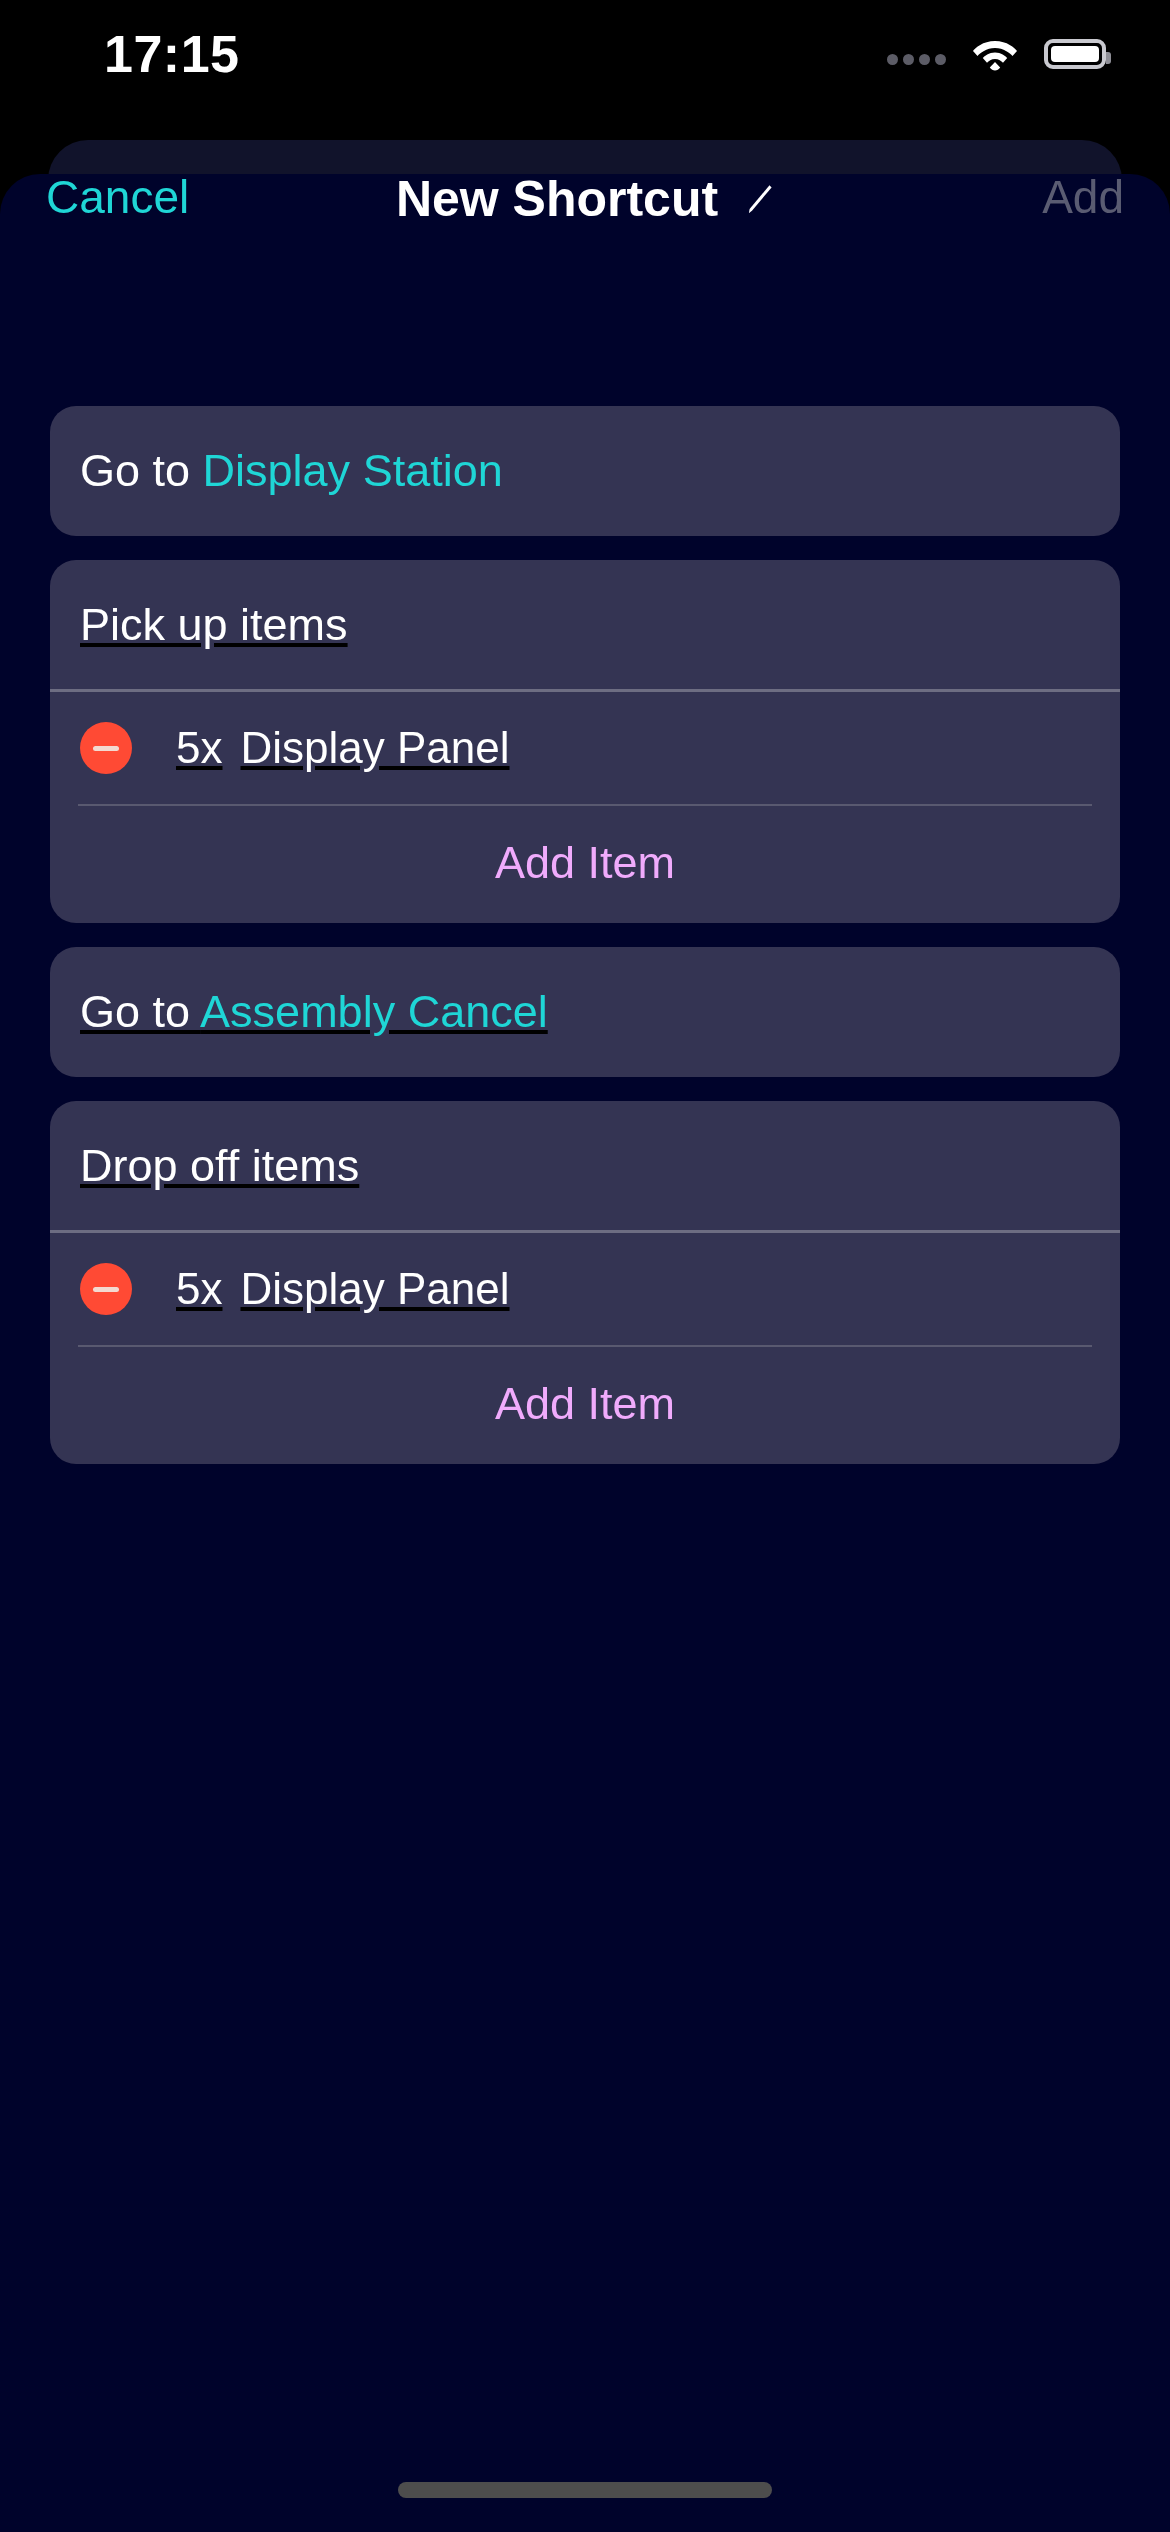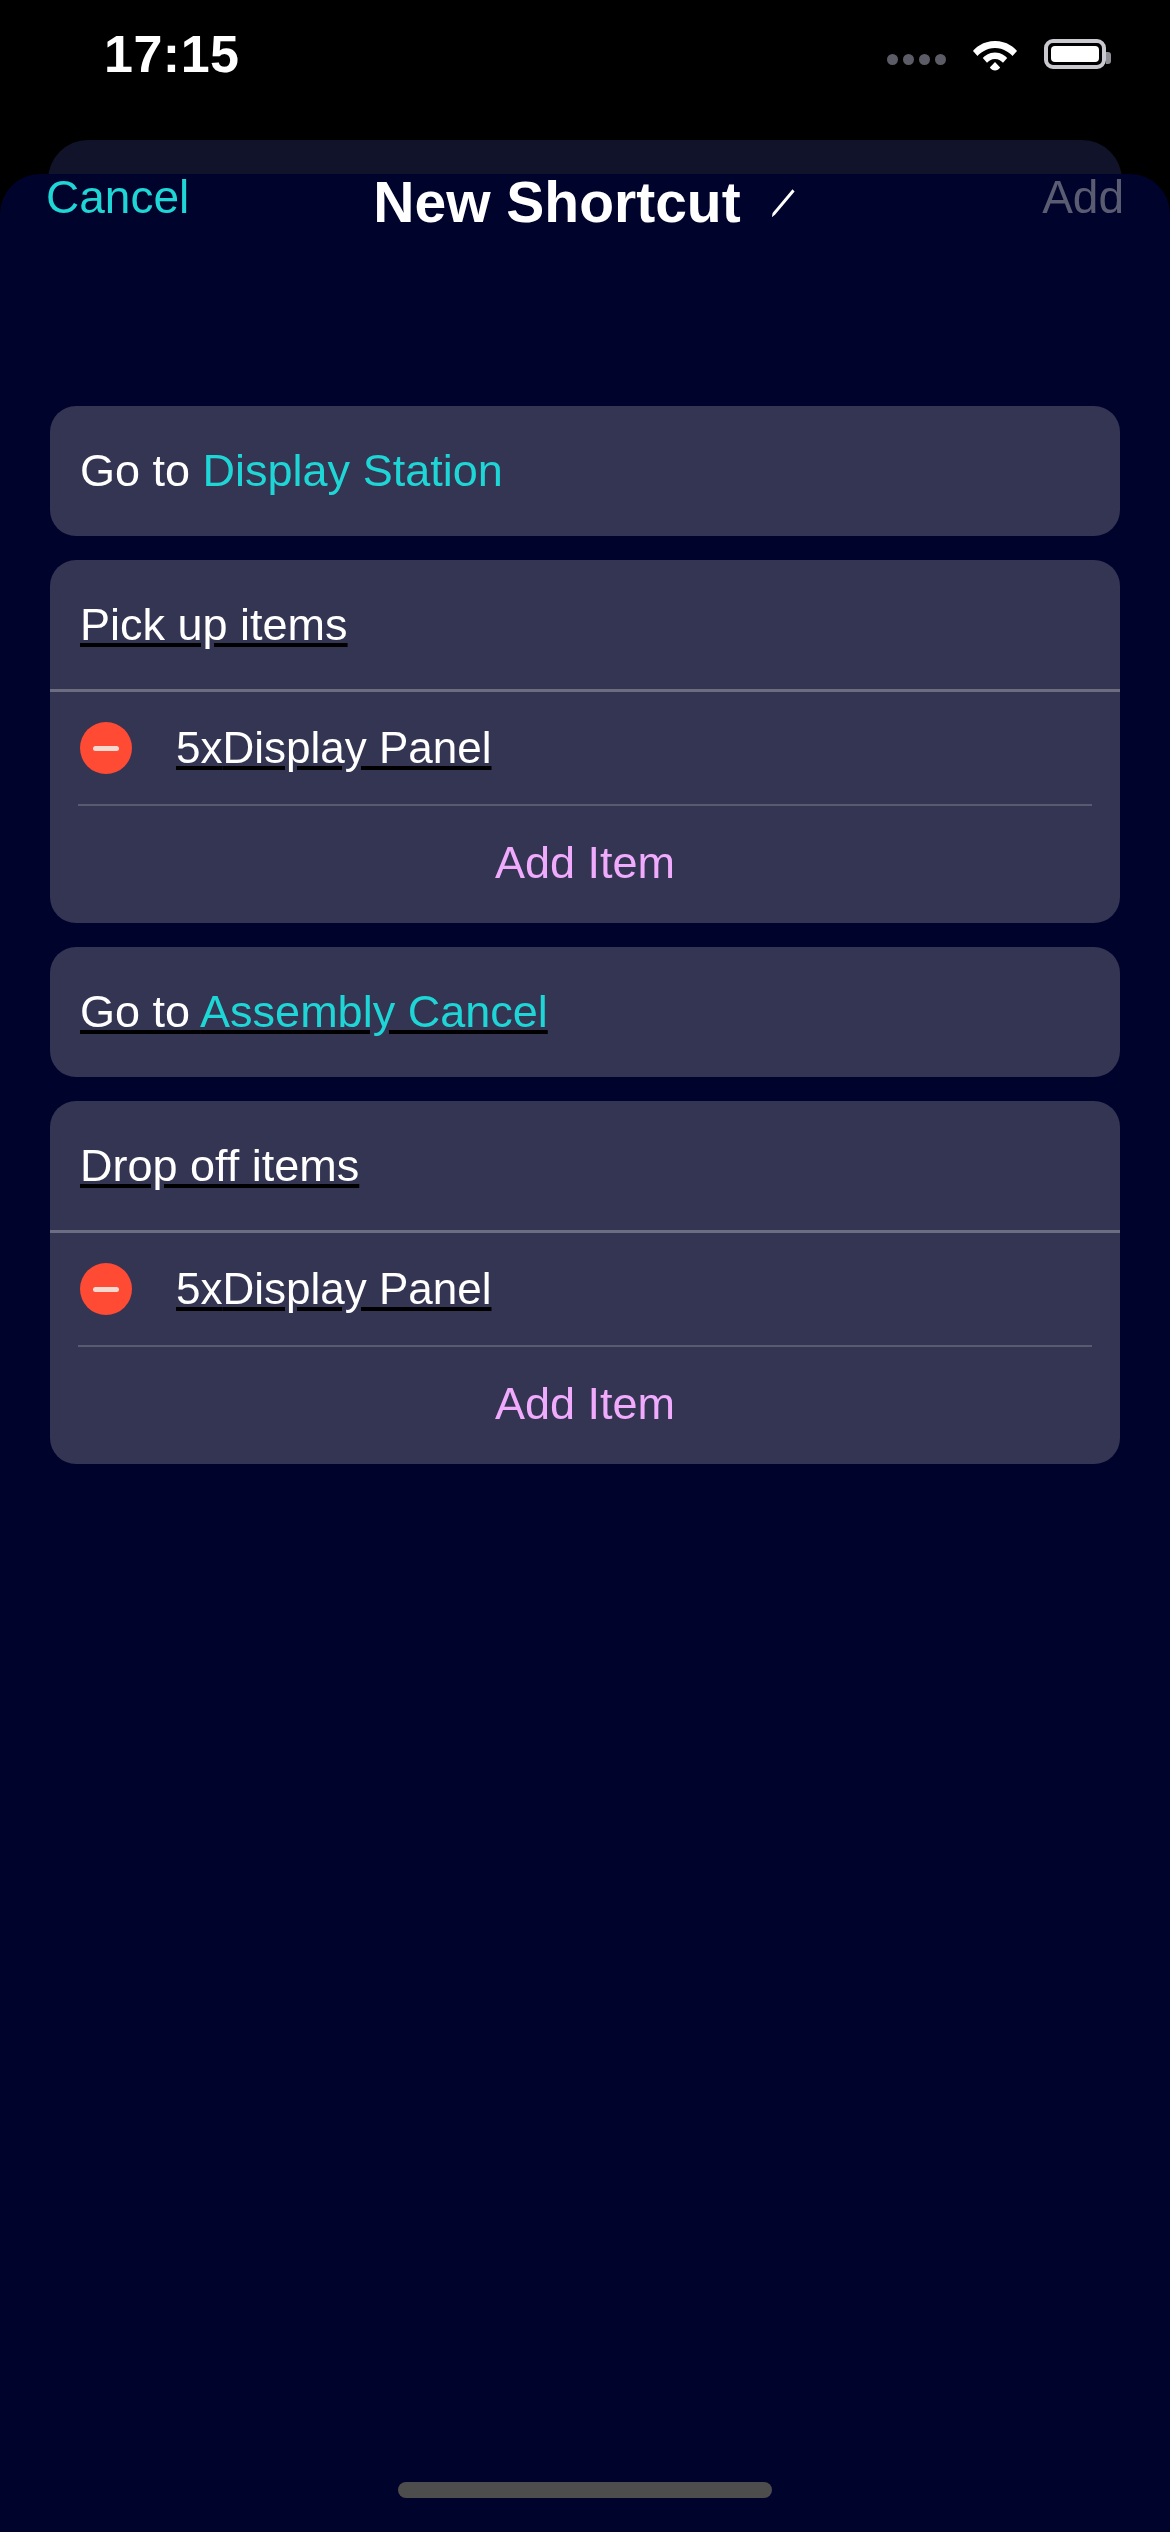--- a/index.html
+++ b/index.html
@@ -97,21 +97,21 @@
   }
   #nav-title-wrap {
     position:absolute;
     left:0; right:0;
     display:flex; align-items:center; justify-content:center;
     gap:22px;
     pointer-events:none;
   }
   #nav-title {
     color:#ffffff;
-    font-size:57px;
+    font-size:50px;
     font-weight:700;
     line-height:1;
     white-space:nowrap;
   }
   #edit-pencil {
     width:34px; height:34px;
     pointer-events:auto;
     cursor:pointer;
     flex:0 0 auto;
   }
@@ -184,21 +184,21 @@
     width:26px; height:5px;
     border-radius:3px;
     background:#f3d9d0;
   }
   .item-label {
     color:#ffffff;
     font-size:44px;
     line-height:1;
     white-space:nowrap;
   }
-  .item-label .qty { }
+  .item-label .qty { margin-right:18px; }
 
   .inner-divider {
     height:2px;
     background:#595970;
     margin:0 28px 0 28px;
   }
   .add-item-row {
     padding:34px 30px 38px 30px;
     text-align:center;
   }

